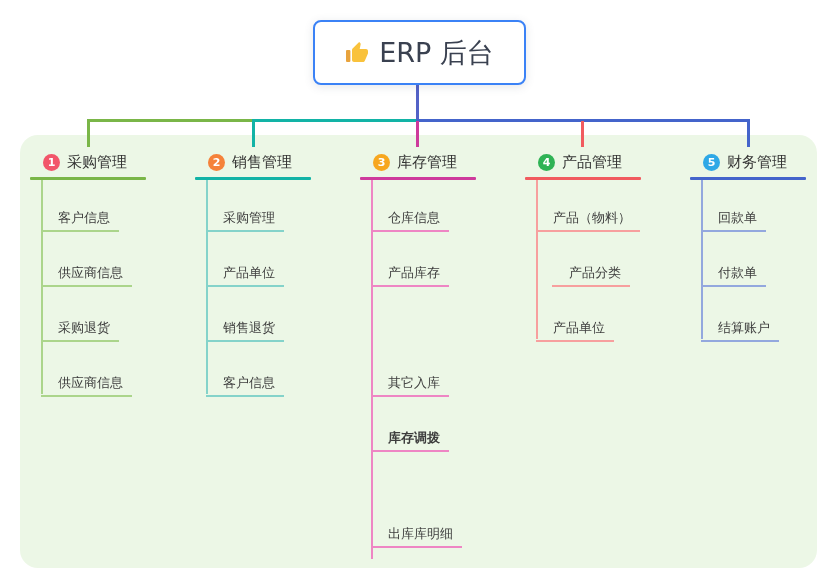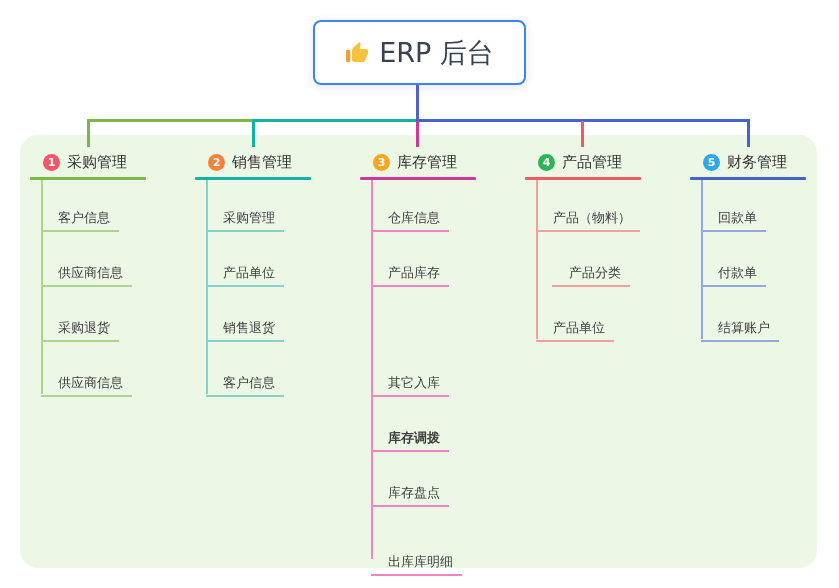--- a/index.html
+++ b/index.html
@@ -45,21 +45,21 @@
     line-height:1;
   }
   .branch-label{font-size:15px;color:#333;white-space:nowrap;font-weight:500;}
   .branch-underline{position:absolute;left:0;top:30px;width:116px;height:3px;border-radius:1px;}
   .spine{position:absolute;left:11px;top:33px;width:2px;}
   .sp3{height:159px}.sp4{height:214px}.sp7{height:379px}
   .child{
     position:absolute;left:11px;padding:6px 9px 3px 17px;font-size:13px;color:#3d3d3d;
     white-space:nowrap;border-bottom:2px solid #ccc;cursor:pointer;
   }
-  .r0{top:56px}.r1{top:111px}.r2{top:166px}.r3{top:221px}.r4{top:276px}.r5{top:331px}.r6{top:400px}
+  .r0{top:56px}.r1{top:111px}.r2{top:166px}.r3{top:221px}.r4{top:276px}.r5{top:331px}.r6{top:372px}
 </style>
 </head>
 <body>
 
 <div class="canvas">
 
   <div class="panel" style="background-color: rgb(236, 247, 230);"></div>
 
   <div class="line tr" style="background-color: rgb(83, 98, 199);"></div>
   <div class="line hg" style="background-color: rgb(122, 182, 72);"></div>
@@ -111,21 +111,20 @@
     <div class="branch-header">
       <span class="badge" style="background-color: rgb(247, 167, 31);">3</span>
       <span class="branch-label">库存管理</span>
     </div>
     <div class="branch-underline" style="background-color: rgb(206, 58, 156);"></div>
     <div class="spine sp7" style="background-color: rgb(238, 134, 196);"></div>
     <div class="child r0" style="border-bottom-color: rgb(238, 134, 196);">仓库信息</div>
     <div class="child r1" style="border-bottom-color: rgb(238, 134, 196);">产品库存</div>
     <div class="child r3" style="border-bottom-color: rgb(238, 134, 196);">其它入库</div>
     <div class="child r4" style="border-bottom-color: rgb(238, 134, 196); font-weight: bold;">库存调拨</div>
-    <div class="child r5" style="border-bottom-color: rgb(238, 134, 196);">库存盘点</div>
     <div class="child r6" style="border-bottom-color: rgb(238, 134, 196);">出库库明细</div>
   </div>
 
   <div class="branch bx4">
     <div class="branch-header">
       <span class="badge" style="background-color: rgb(47, 179, 85);">4</span>
       <span class="branch-label">产品管理</span>
     </div>
     <div class="branch-underline" style="background-color: rgb(241, 91, 95);"></div>
     <div class="spine sp3" style="background-color: rgb(247, 159, 158);"></div>

